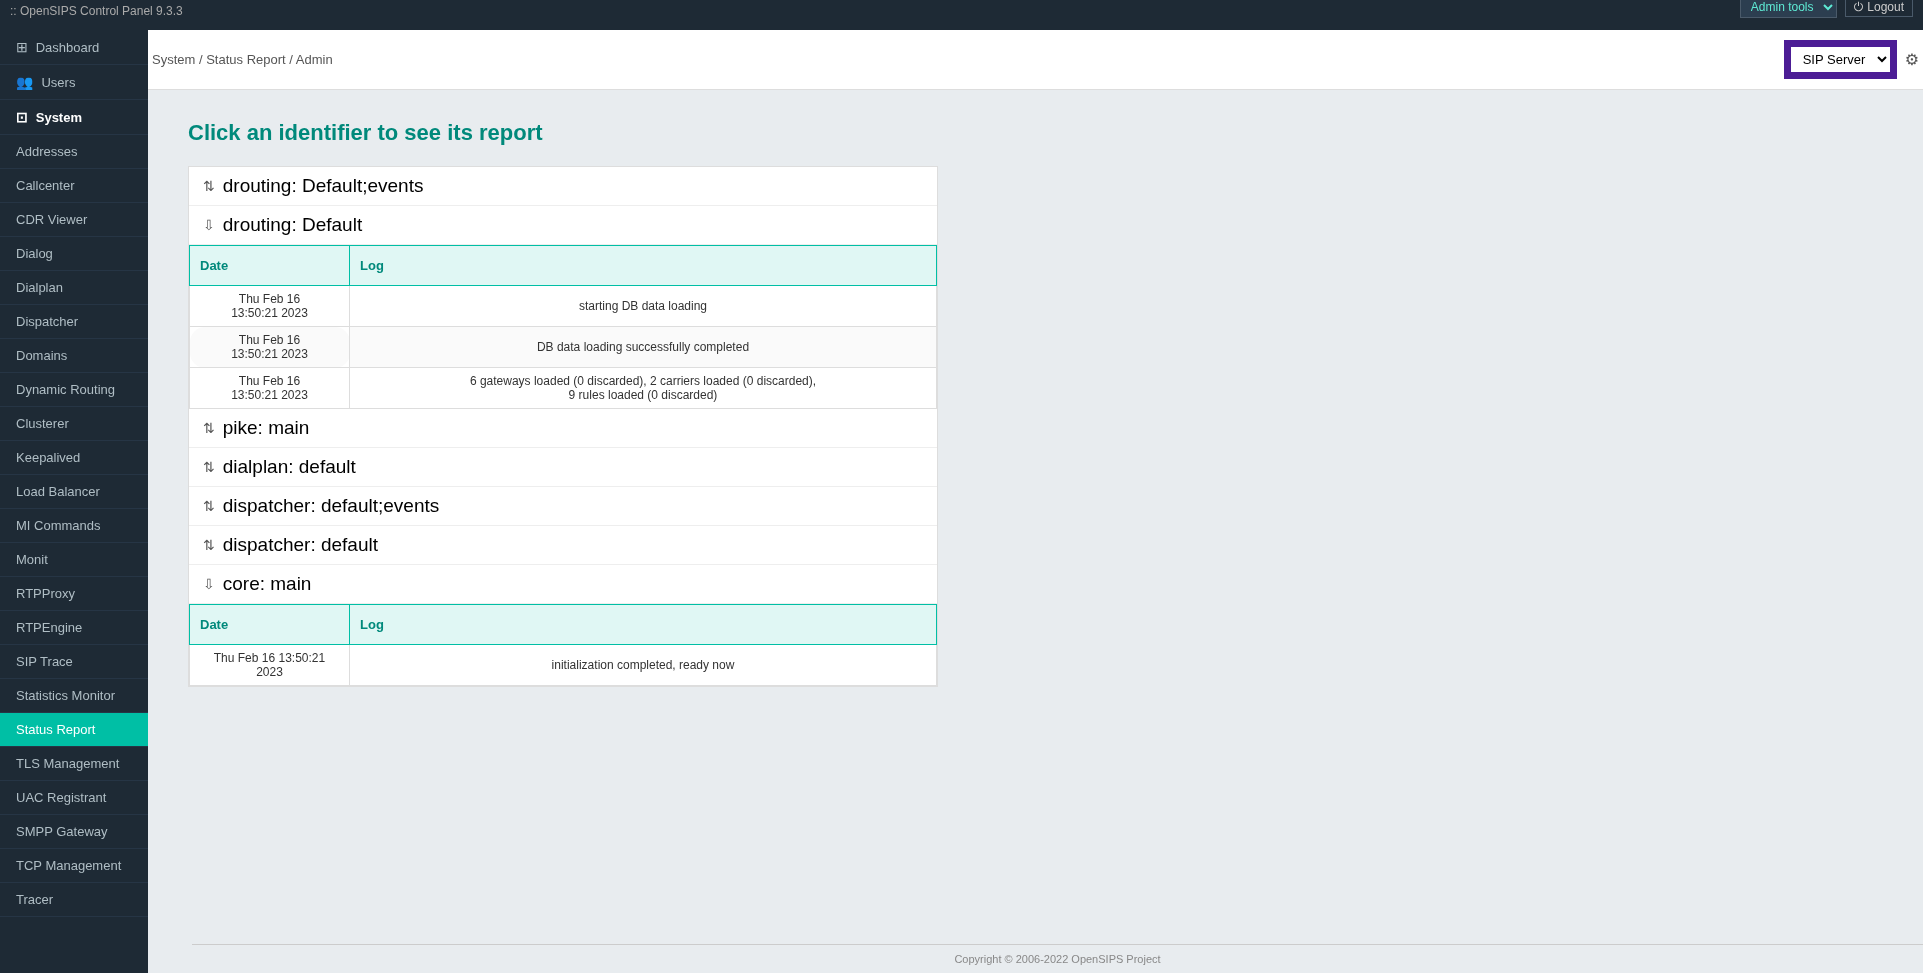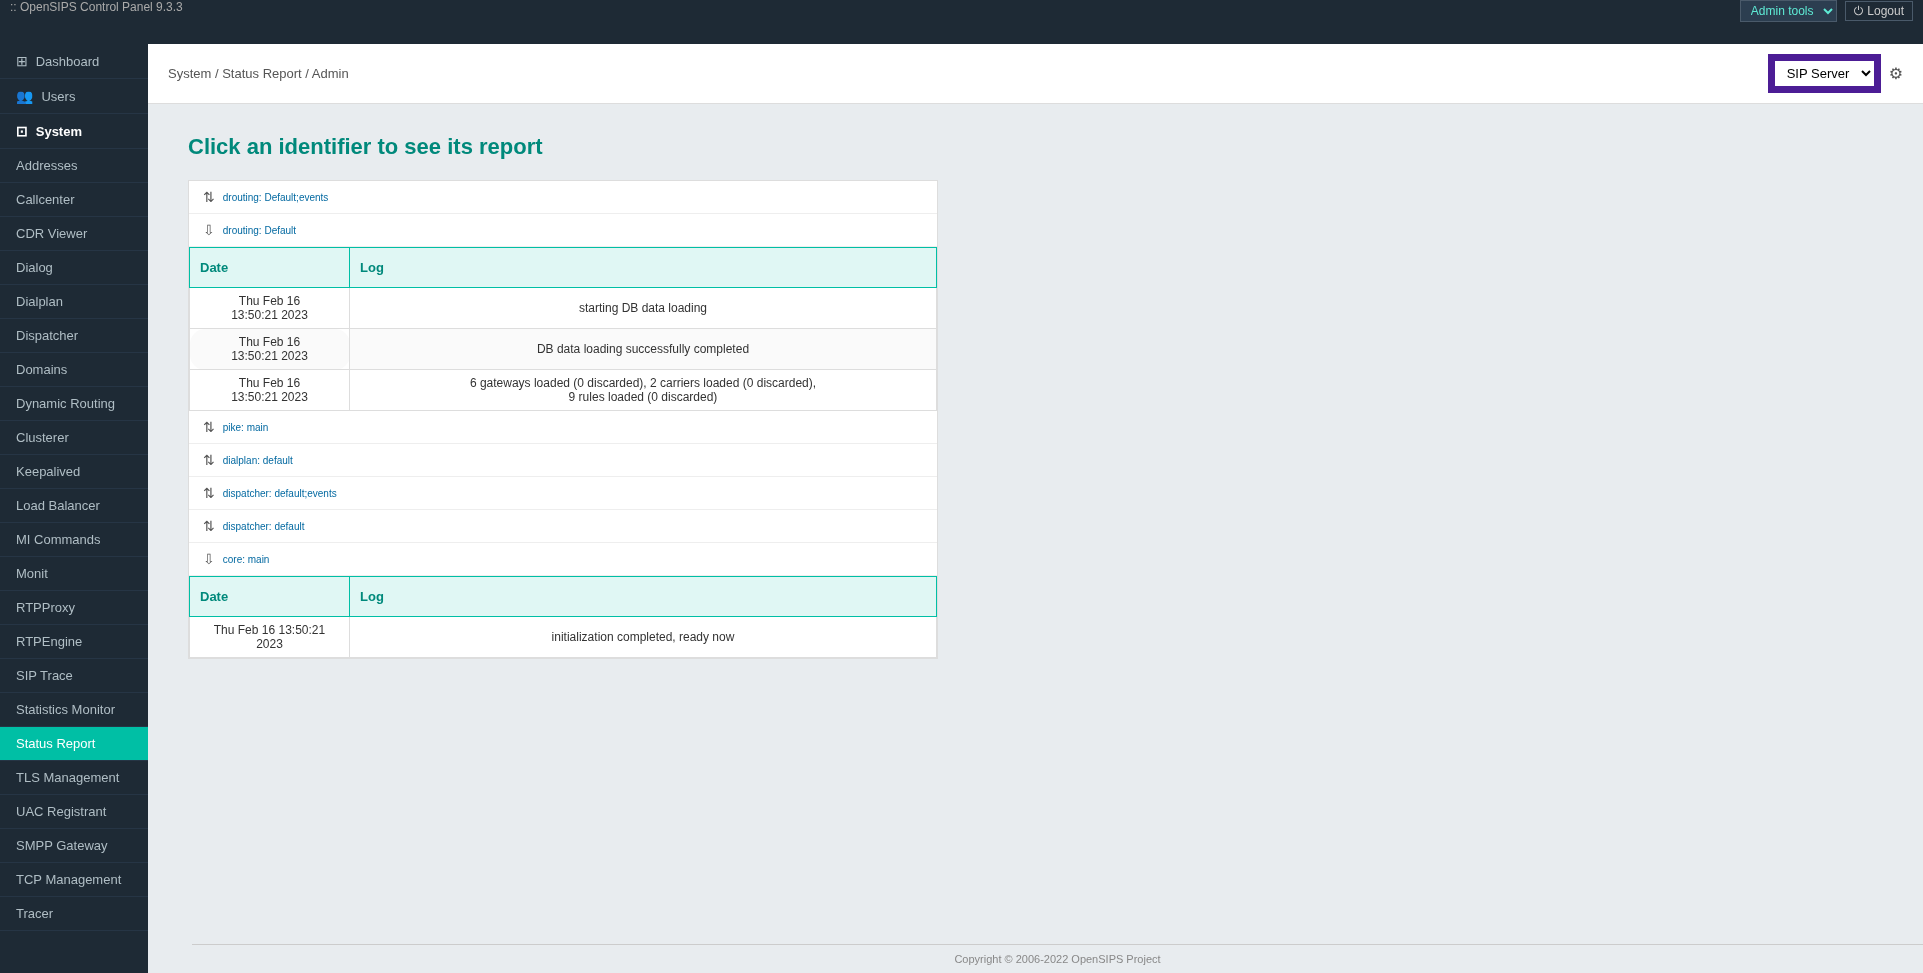--- a/index.html
+++ b/index.html
@@ -2,25 +2,25 @@
 <html><head>
   <meta charset="utf-8">
   <style>
     * { box-sizing: border-box; margin: 0; padding: 0; }
     body { font-family: Arial, sans-serif; font-size: 13px; background: #e8ecef; display: flex; flex-direction: column; height: 100vh; }
 
     
     .topbar {
       background: #1e2a35;
       color: #ccc;
-      height: 44px;
-      display: flex;
-      align-items: flex-start;
+      height: 30px;
+      display: flex;
+      align-items: flex-end;
       justify-content: space-between;
-      padding: 0 10px;
+      padding: 12px 10px;
       flex-shrink: 0;
     }
     .topbar-title { font-size: 12px; color: #aaa; }
     .topbar-right { display: flex; align-items: center; gap: 8px; }
     .admin-tools-select {
       background: #2c3e50;
       color: #5eead4;
       border: 1px solid #4a5a6a;
       padding: 2px 6px;
       font-size: 12px;
@@ -72,21 +72,21 @@
     .main {
       flex: 1;
       display: flex;
       flex-direction: column;
       overflow: auto;
     }
 
     
     .header-bar {
       background: #fff;
-      padding: 10px 20px;
+      padding: 10px 4px;
       display: flex;
       align-items: center;
       justify-content: space-between;
       border-bottom: 1px solid #ddd;
       flex-shrink: 0;
     }
     .breadcrumb { color: #888; font-size: 13px; }
     .breadcrumb span { color: #555; }
     .header-controls { display: flex; align-items: center; gap: 8px; }
     .server-select {
@@ -127,21 +127,21 @@
     .identifier-row {
       padding: 8px 14px;
       border-bottom: 1px solid #eee;
       display: flex;
       align-items: center;
       gap: 8px;
       cursor: pointer;
       background: #fff;
     }
     .identifier-icon { color: #555; font-size: 14px; }
-    .identifier-label { color: #0369a1; font-size: 10px; }
+    .identifier-label { color: #000000; font-size: 19px; }
 
     
     .log-table {
       width: 100%;
       border-collapse: collapse;
       border: 1px solid #00bfa5;
     }
     .log-table thead tr { background: #e0f7f4; }
     .log-table th {
       border: 1px solid #00bfa5;

